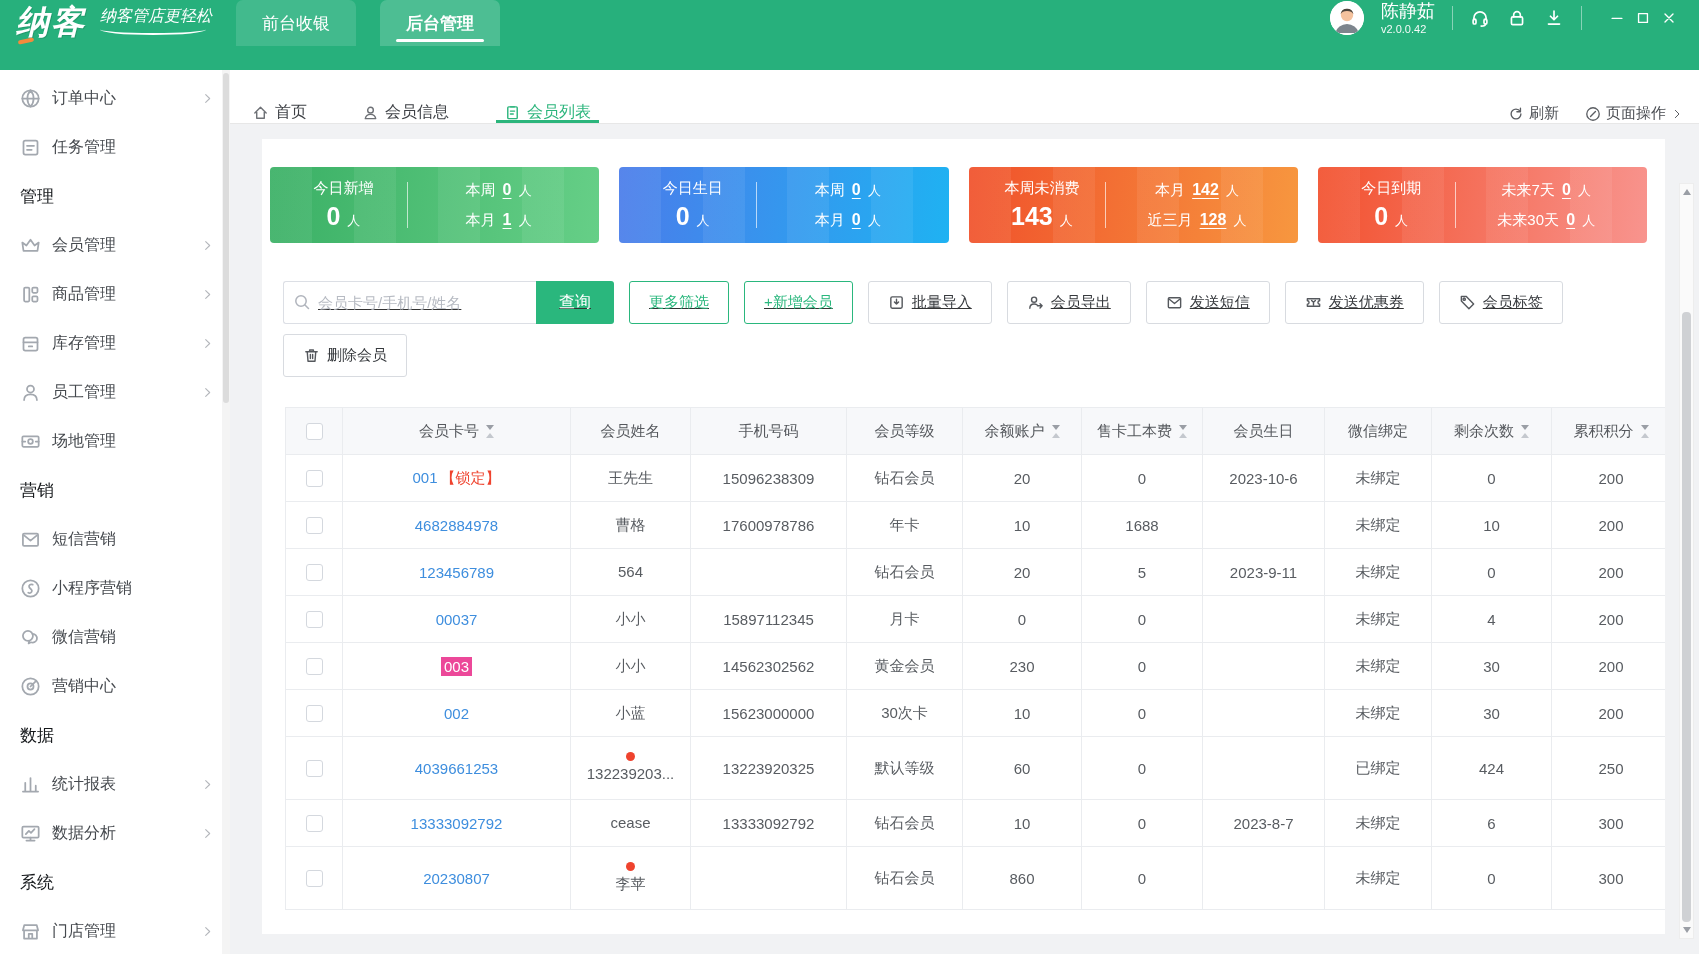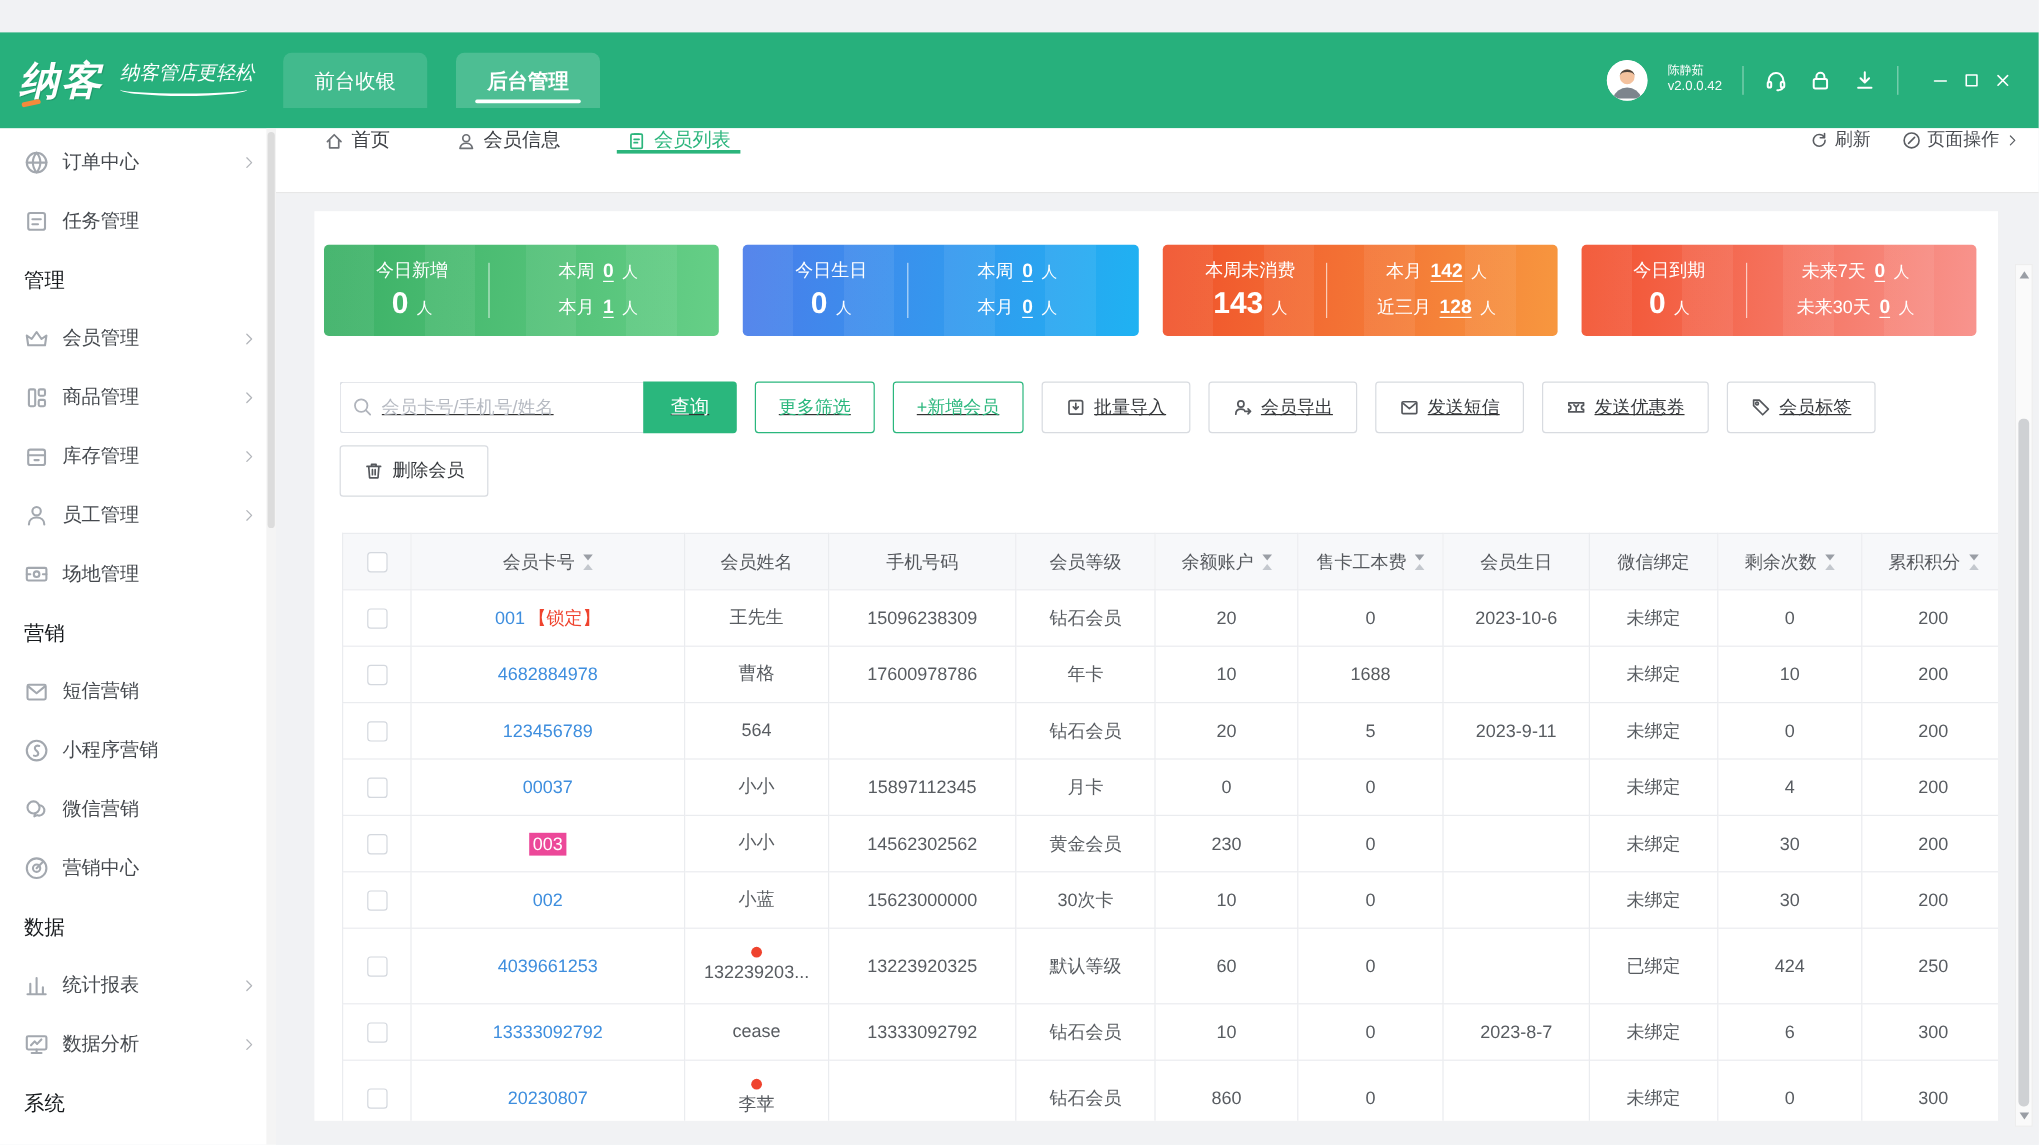--- a/index.html
+++ b/index.html
@@ -9,36 +9,36 @@
     font-family:"Liberation Sans","DejaVu Sans",sans-serif;
     background:#f1f2f4; color:#333;
   }
   i { font-style:normal; }
   .icon { display:inline-flex; width:18px; height:18px; }
   .icon svg { width:100%; height:100%; display:block; }
 
   .app { display:flex; flex-direction:column; width:1699px; height:954px; }
 
   
-  .hdr { height:80px; background:#27b07c; display:flex; align-items:center; color:#fff; flex:0 0 auto; position:relative;margin-top:27px; }
+  .hdr { height:70px; background:#27b07c; display:flex; align-items:flex-start; color:#fff; flex:0 0 auto; position:relative; }
   .logo { display:flex; align-items:center; padding-left:16px; }
   .logo-cn { font-size:33px; font-weight:bold; font-style:italic; letter-spacing:2px; text-shadow:1px 1px 0 rgba(0,0,0,.12); position:relative; }
   .logo-cn::after { content:""; position:absolute; left:2px; bottom:2px; width:16px; height:4px; background:#f58a3c; border-radius:3px; transform:rotate(-12deg); }
   .tagline { margin-left:14px; font-size:16px; font-style:italic; position:relative; padding-bottom:8px; top:-2px; }
   .tagline::after { content:""; position:absolute; left:0; right:6px; bottom:0; height:9px; border-bottom:2px solid #fff; border-radius:50%; }
   .hdr-tabs { display:flex; align-items:flex-end; margin-left:24px; gap:24px; }
   .hdr-tab { height:46px; margin-bottom:0; padding:0 26px; display:flex; align-items:center; font-size:17px;
     background:rgba(255,255,255,.13); border-radius:7px 7px 0 0; position:relative; cursor:default; }
   .hdr-tab.active { background:rgba(255,255,255,.18); font-weight:bold; }
   .hdr-tab.active::after { content:""; position:absolute; bottom:4px; left:16px; right:16px; height:3px; background:#fff; border-radius:2px; }
   .hdr-right { margin-left:auto; display:flex; align-items:center; gap:17px; padding-right:22px; }
   .avatar { width:34px; height:34px; border-radius:50%; background:#fff; overflow:hidden; display:inline-flex; }
   .avatar svg { width:100%; height:100%; }
   .userinfo { display:flex; flex-direction:column; line-height:1.25; }
-  .userinfo .uname { font-size:10px; }
+  .userinfo .uname { font-size:18px; }
   .userinfo .uver { font-size:11px; opacity:.95; }
   .vdiv { width:1px; height:24px; background:rgba(255,255,255,.45); }
   .hdr-ico { width:20px; height:20px; color:#fff; display:inline-flex; cursor:default; }
   .hdr-ico svg { width:100%; height:100%; }
   .winctl { width:16px; height:16px; color:#fff; display:inline-flex; margin-left:10px; cursor:default; }
   .winctl svg { width:100%; height:100%; }
 
   
   .bodyrow { flex:1; display:flex; min-height:0; }
 
@@ -47,21 +47,21 @@
   .side-item { height:49px; display:flex; align-items:center; padding:0 16px 0 20px; font-size:16px; color:#45494e; cursor:default; }
   .side-item .icon { width:21px; height:21px; margin-right:11px; color:#a3a8af; flex:0 0 auto; }
   .side-arrow { margin-left:auto; width:13px; height:13px; color:#b3b6bb; display:inline-flex; }
   .side-arrow svg { width:100%; height:100%; }
   .side-section { height:49px; display:flex; align-items:center; padding-left:20px; font-size:17px; font-weight:normal; color:#15181b; }
   .side-scrollbar { position:absolute; top:0; right:0; width:8px; height:100%; background:#f4f4f4; }
   .side-scrollbar .thumb { position:absolute; top:3px; left:1px; width:6px; height:330px; background:#dcdcdc; border-radius:3px; }
 
   
   .main { flex:1; position:relative; background:#f1f2f4; min-width:0; }
-  .tabbar { height:54px; background:#fff; border-bottom:1px solid #e7e7e7; display:flex; align-items:flex-start; padding:0 16px 0 40px; }
+  .tabbar { height:54px; background:#fff; border-bottom:1px solid #e7e7e7; display:flex; align-items:flex-end; padding:0 16px 0 22px; }
   .ptabs { display:flex; }
   .ptab { display:flex; align-items:center; gap:6px; margin-right:55px; font-size:16px; color:#3d4045; position:relative; cursor:default; }
   .ptab .icon { width:17px; height:17px; color:#6e7176; }
   .ptab.active { color:#2bb57c; }
   .ptab.active .icon { color:#2bb57c; }
   .ptab.active::after { content:""; position:absolute; left:-8px; right:-8px; bottom:0; height:3px; background:#2bb57c; }
   .tab-actions { margin-left:auto; display:flex; align-items:center; gap:26px; font-size:15px; color:#4a4d52; }
   .tab-action { display:inline-flex; align-items:center; gap:5px; cursor:default; }
   .tab-action .icon { width:16px; height:16px; color:#5a5d62; }
   .tab-action .icon.small { width:12px; height:12px; }

